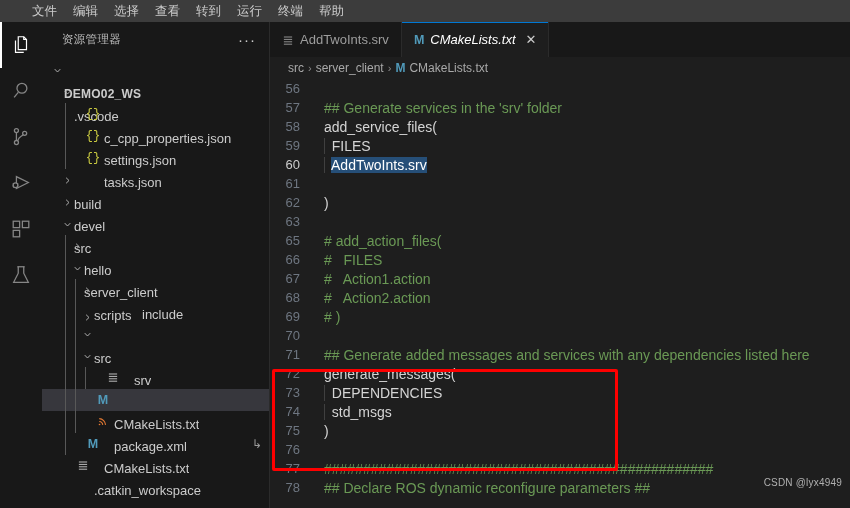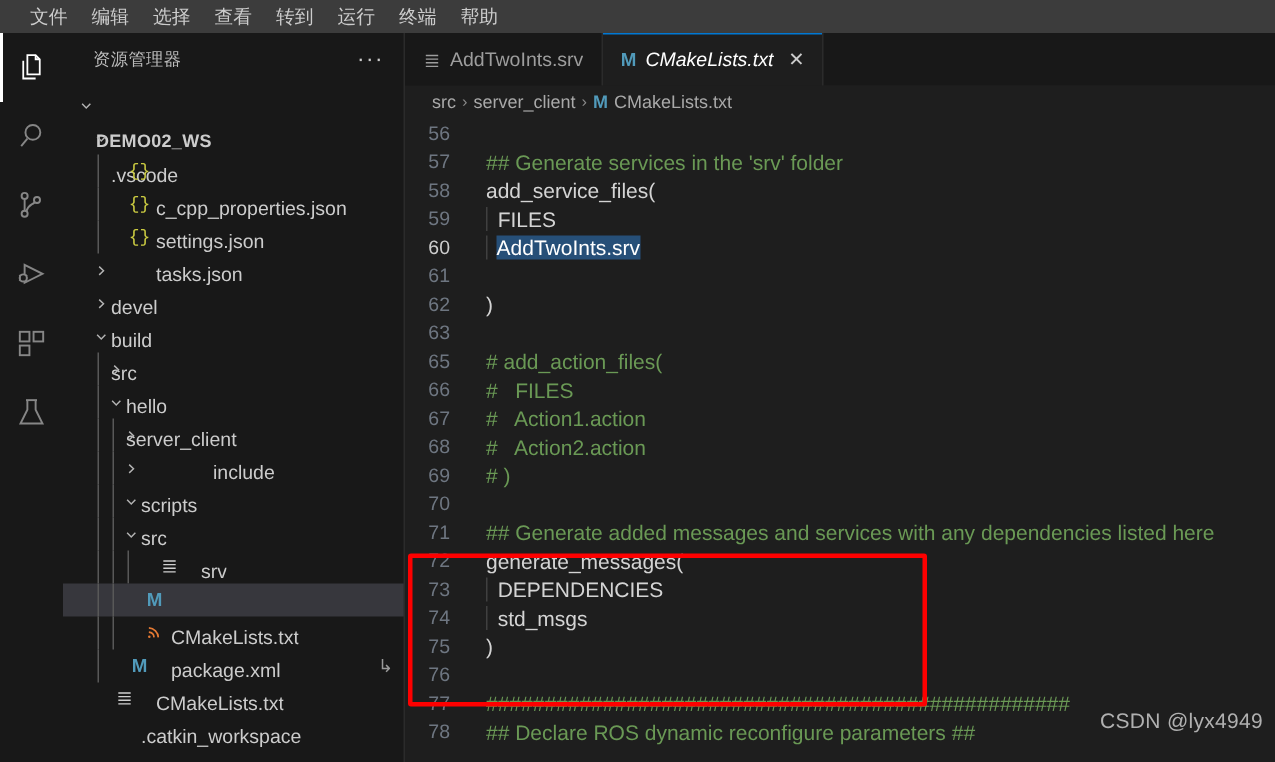--- a/index.html
+++ b/index.html
@@ -7,21 +7,21 @@
     width:850px; height:508px; overflow:hidden;
     background:#1e1e1e;
     font-family:"Liberation Sans", sans-serif;
     -webkit-font-smoothing:antialiased;
   }
   .app { position:relative; width:850px; height:508px; display:flex; flex-direction:column; background:#1e1e1e; }
 
   
   .menubar {
     height:22px; background:#3c3c3c; display:flex; align-items:center;
-    padding-left:12px; flex:0 0 22px;text-align:right;
+    padding-left:24px; flex:0 0 22px;text-align:right;
   }
   .menubar .mi {
     color:#cccccc; font-size:12.5px; padding:2px 8px; line-height:16px; white-space:nowrap;
   }
 
   
   .body { flex:1 1 auto; display:flex; min-height:0; }
 
   
   .activitybar {
@@ -117,21 +117,21 @@
     position:absolute; left:8px; top:0; bottom:0; width:1px; background:#404040;
   }
 
   
   .redbox {
     position:absolute; border:3px solid #fe0000; pointer-events:none; z-index:5;
     border-radius:2px;
   }
 
   .watermark {
-    position:absolute; color:#b0b0b0; font-size:14px; right:8px; bottom:20px;
+    position:absolute; color:#b0b0b0; font-size:10px; right:8px; bottom:20px;
     font-family:"Liberation Sans", sans-serif; letter-spacing:.2px; z-index:6;
   }
 </style>
 </head>
 <body>
 
 <div class="app">
 
   <div class="menubar" id="menubar">
       <div class="mi">文件</div>
@@ -248,67 +248,67 @@
               <span class="ic-json">{}</span>
             </span>
             <span class="lbl">tasks.json</span>
           </div>
           <div class="row" style="padding-left: 18px;">
             <span class="chev">
               <svg width="11" height="11" viewBox="0 0 16 16" fill="none" stroke="#b3b3b3" stroke-width="1.4">
                 <path d="M6 4 L10.2 8 L6 12"></path>
               </svg>
             </span>
+            <span class="lbl">build</span>
+          </div>
+          <div class="row" style="padding-left: 18px;">
+            <span class="chev">
+              <svg width="11" height="11" viewBox="0 0 16 16" fill="none" stroke="#b3b3b3" stroke-width="1.4">
+                <path d="M6 4 L10.2 8 L6 12"></path>
+              </svg>
+            </span>
             <span class="lbl">devel</span>
           </div>
           <div class="row" style="padding-left: 18px;">
             <span class="chev">
               <svg width="11" height="11" viewBox="0 0 16 16" fill="none" stroke="#b3b3b3" stroke-width="1.4">
+                <path d="M4 6 L8 10.2 L12 6"></path>
+              </svg>
+            </span>
+            <span class="lbl">src</span>
+          </div>
+          <div class="row" style="padding-left: 28px;">
+            <span class="guide" style="left: 23px;"></span>
+            <span class="chev">
+              <svg width="11" height="11" viewBox="0 0 16 16" fill="none" stroke="#b3b3b3" stroke-width="1.4">
                 <path d="M6 4 L10.2 8 L6 12"></path>
               </svg>
             </span>
-            <span class="lbl">build</span>
-          </div>
-          <div class="row" style="padding-left: 18px;">
-            <span class="chev">
-              <svg width="11" height="11" viewBox="0 0 16 16" fill="none" stroke="#b3b3b3" stroke-width="1.4">
-                <path d="M4 6 L8 10.2 L12 6"></path>
-              </svg>
-            </span>
-            <span class="lbl">src</span>
-          </div>
-          <div class="row" style="padding-left: 28px;">
-            <span class="guide" style="left: 23px;"></span>
+            <span class="lbl">hello</span>
+          </div>
+          <div class="row" style="padding-left: 28px;">
+            <span class="guide" style="left: 23px;"></span>
+            <span class="chev">
+              <svg width="11" height="11" viewBox="0 0 16 16" fill="none" stroke="#b3b3b3" stroke-width="1.4">
+                <path d="M4 6 L8 10.2 L12 6"></path>
+              </svg>
+            </span>
+            <span class="lbl">server_client</span>
+          </div>
+          <div class="row" style="padding-left: 38px; gap: 48px;">
+            <span class="guide" style="left: 23px;"></span>
+            <span class="guide" style="left: 33px;"></span>
             <span class="chev">
               <svg width="11" height="11" viewBox="0 0 16 16" fill="none" stroke="#b3b3b3" stroke-width="1.4">
                 <path d="M6 4 L10.2 8 L6 12"></path>
               </svg>
             </span>
-            <span class="lbl">hello</span>
-          </div>
-          <div class="row" style="padding-left: 28px;">
-            <span class="guide" style="left: 23px;"></span>
-            <span class="chev">
-              <svg width="11" height="11" viewBox="0 0 16 16" fill="none" stroke="#b3b3b3" stroke-width="1.4">
-                <path d="M4 6 L8 10.2 L12 6"></path>
-              </svg>
-            </span>
-            <span class="lbl">server_client</span>
-          </div>
-          <div class="row" style="padding-left: 38px; gap: 48px;">
-            <span class="guide" style="left: 23px;"></span>
-            <span class="guide" style="left: 33px;"></span>
-            <span class="chev">
-              <svg width="11" height="11" viewBox="0 0 16 16" fill="none" stroke="#b3b3b3" stroke-width="1.4">
-                <path d="M6 4 L10.2 8 L6 12"></path>
-              </svg>
-            </span>
             <span class="lbl">include</span>
           </div>
-          <div class="row" style="padding-left: 38px;">
+          <div class="row" style="padding-left: 38px; align-items: flex-end;">
             <span class="guide" style="left: 23px;"></span>
             <span class="guide" style="left: 33px;"></span>
             <span class="chev">
               <svg width="11" height="11" viewBox="0 0 16 16" fill="none" stroke="#b3b3b3" stroke-width="1.4">
                 <path d="M6 4 L10.2 8 L6 12"></path>
               </svg>
             </span>
             <span class="lbl">scripts</span>
           </div>
           <div class="row" style="padding-left: 38px;">

